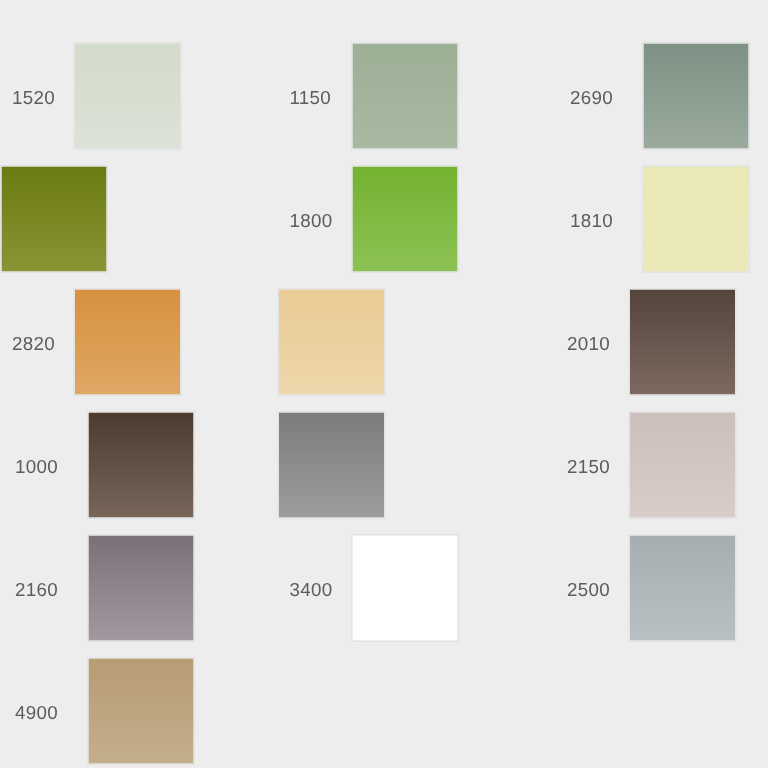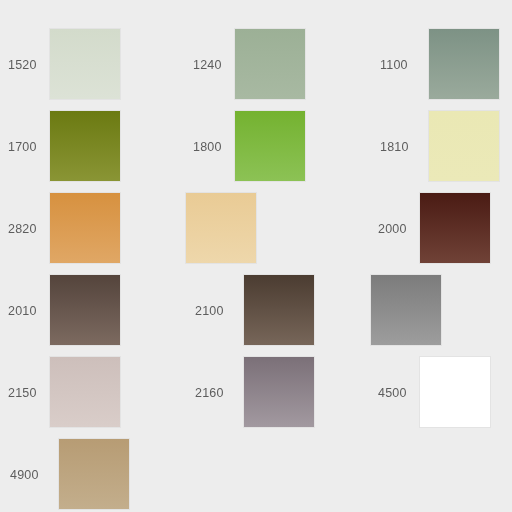--- a/index.html
+++ b/index.html
@@ -55,70 +55,69 @@
 </style>
 </head>
 <body>
 
 <div class="palette-grid" style="background: rgb(237, 237, 237); margin-top: 20px;">
     <div class="swatch-cell col-1">
       <div class="swatch-label">1520</div>
       <div class="swatch-chip" style="background: linear-gradient(rgb(211, 219, 203) 0%, rgb(220, 226, 214) 100%); border-color: rgb(227, 227, 227);"></div>
     </div>
     <div class="swatch-cell col-2">
-      <div class="swatch-label">1240</div>
+      <div class="swatch-label">1150</div>
       <div class="swatch-chip" style="background: linear-gradient(rgb(156, 176, 150) 0%, rgb(168, 185, 162) 100%); border-color: rgb(227, 227, 227);"></div>
     </div>
     <div class="swatch-cell col-3">
-      <div class="swatch-label">1100</div>
+      <div class="swatch-label">2690</div>
       <div class="swatch-chip" style="background: linear-gradient(rgb(125, 146, 133) 0%, rgb(154, 170, 156) 100%); border-color: rgb(227, 227, 227);"></div>
     </div>
     <div class="swatch-cell col-1">
-      <div class="swatch-label">1700</div>
       <div class="swatch-chip" style="background: linear-gradient(rgb(107, 122, 18) 0%, rgb(138, 149, 53) 100%); border-color: rgb(227, 227, 227);"></div>
     </div>
     <div class="swatch-cell col-2">
       <div class="swatch-label">1800</div>
       <div class="swatch-chip" style="background: linear-gradient(rgb(116, 178, 48) 0%, rgb(140, 194, 85) 100%); border-color: rgb(227, 227, 227);"></div>
     </div>
     <div class="swatch-cell col-3">
       <div class="swatch-label">1810</div>
       <div class="swatch-chip" style="background: linear-gradient(rgb(234, 232, 180) 0%, rgb(235, 233, 184) 100%); border-color: rgb(227, 227, 227);"></div>
     </div>
     <div class="swatch-cell col-2">
       <div class="swatch-label">2820</div>
       <div class="swatch-chip" style="background: linear-gradient(rgb(215, 145, 63) 0%, rgb(224, 167, 101) 100%); border-color: rgb(227, 227, 227);"></div>
     </div>
     <div class="swatch-cell col-3">
       <div class="swatch-chip" style="background: linear-gradient(rgb(233, 203, 149) 0%, rgb(238, 215, 171) 100%); border-color: rgb(227, 227, 227);"></div>
     </div>
-    <div class="swatch-cell col-1">
-      <div class="swatch-label">2000</div>
-      <div class="swatch-chip" style="background: linear-gradient(rgb(74, 27, 20) 0%, rgb(112, 66, 55) 100%); border-color: rgb(227, 227, 227);"></div>
-    </div>
     <div class="swatch-cell col-2">
       <div class="swatch-label">2010</div>
       <div class="swatch-chip" style="background: linear-gradient(rgb(84, 68, 60) 0%, rgb(124, 106, 96) 100%); border-color: rgb(227, 227, 227);"></div>
     </div>
     <div class="swatch-cell col-3">
-      <div class="swatch-label">2100</div>
+      <div class="swatch-label">1000</div>
       <div class="swatch-chip" style="background: linear-gradient(rgb(75, 60, 49) 0%, rgb(119, 102, 89) 100%); border-color: rgb(227, 227, 227);"></div>
     </div>
     <div class="swatch-cell col-1">
       <div class="swatch-chip" style="background: linear-gradient(rgb(124, 124, 124) 0%, rgb(157, 157, 157) 100%); border-color: rgb(227, 227, 227);"></div>
     </div>
     <div class="swatch-cell col-2">
       <div class="swatch-label">2150</div>
       <div class="swatch-chip" style="background: linear-gradient(rgb(205, 191, 187) 0%, rgb(217, 205, 201) 100%); border-color: rgb(227, 227, 227);"></div>
     </div>
     <div class="swatch-cell col-3">
       <div class="swatch-label">2160</div>
       <div class="swatch-chip" style="background: linear-gradient(rgb(123, 112, 120) 0%, rgb(162, 153, 160) 100%); border-color: rgb(227, 227, 227);"></div>
     </div>
     <div class="swatch-cell col-1">
-      <div class="swatch-label">4500</div>
+      <div class="swatch-label">3400</div>
       <div class="swatch-chip" style="background: linear-gradient(rgb(255, 255, 255) 0%, rgb(255, 255, 255) 100%); border-color: rgb(227, 227, 227);"></div>
+    </div>
+    <div class="swatch-cell col-2">
+      <div class="swatch-label">2500</div>
+      <div class="swatch-chip" style="background: linear-gradient(rgb(167, 174, 178) 0%, rgb(185, 192, 196) 100%); border-color: rgb(227, 227, 227);"></div>
     </div>
     <div class="swatch-cell col-3">
       <div class="swatch-label">4900</div>
       <div class="swatch-chip" style="background: linear-gradient(rgb(183, 156, 116) 0%, rgb(195, 174, 140) 100%); border-color: rgb(227, 227, 227);"></div>
     </div>
   </div>
 
 </body></html>

